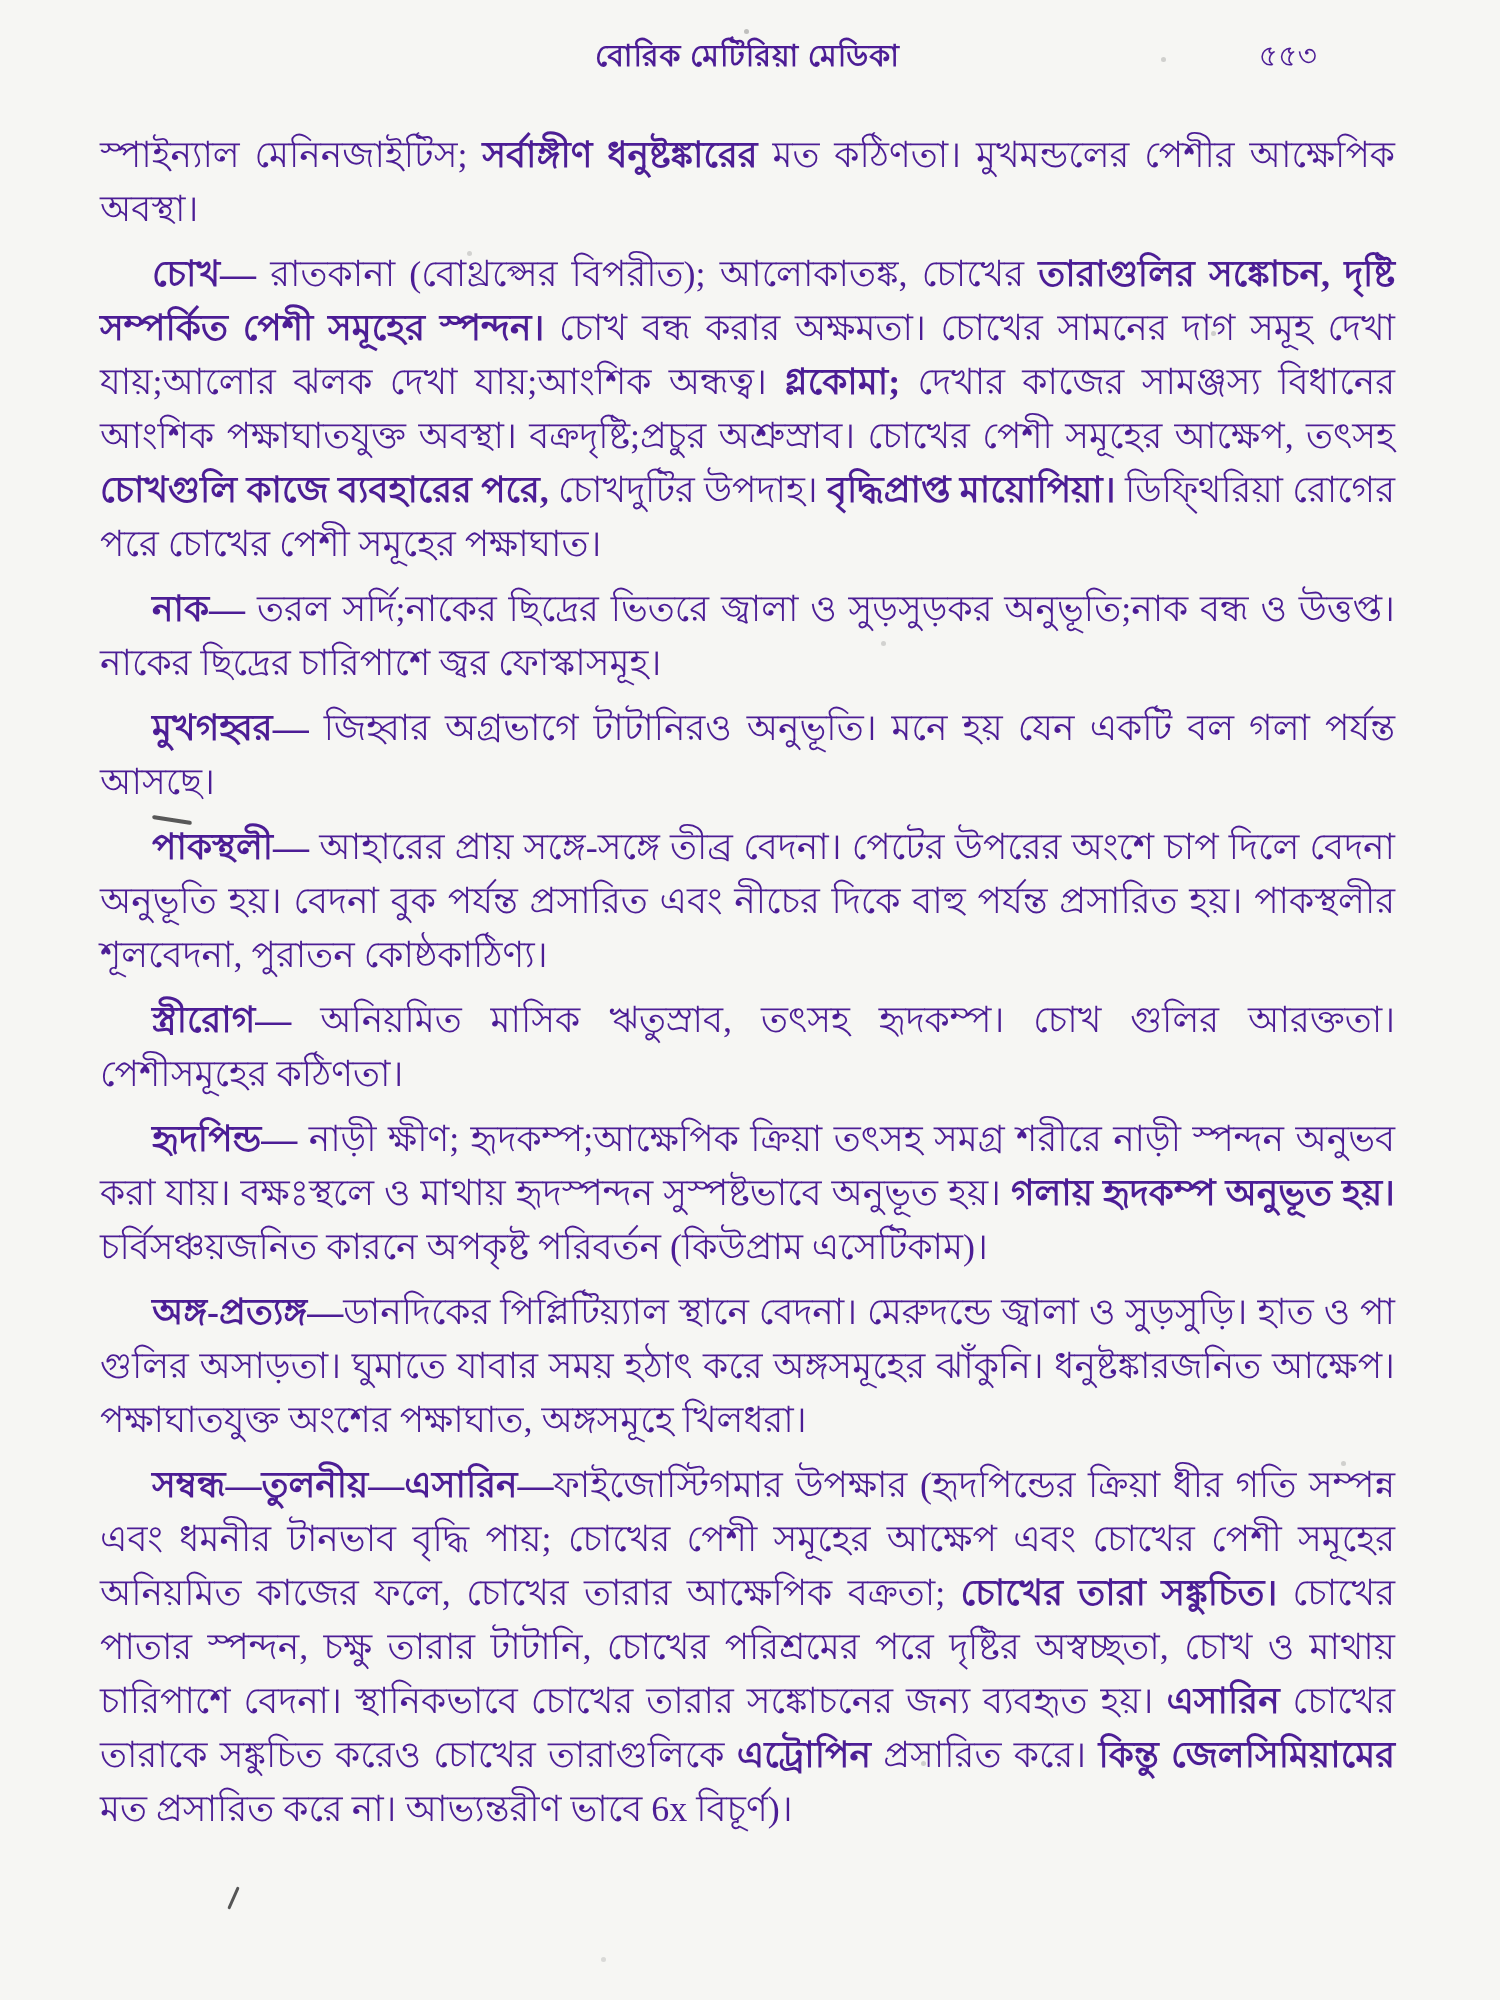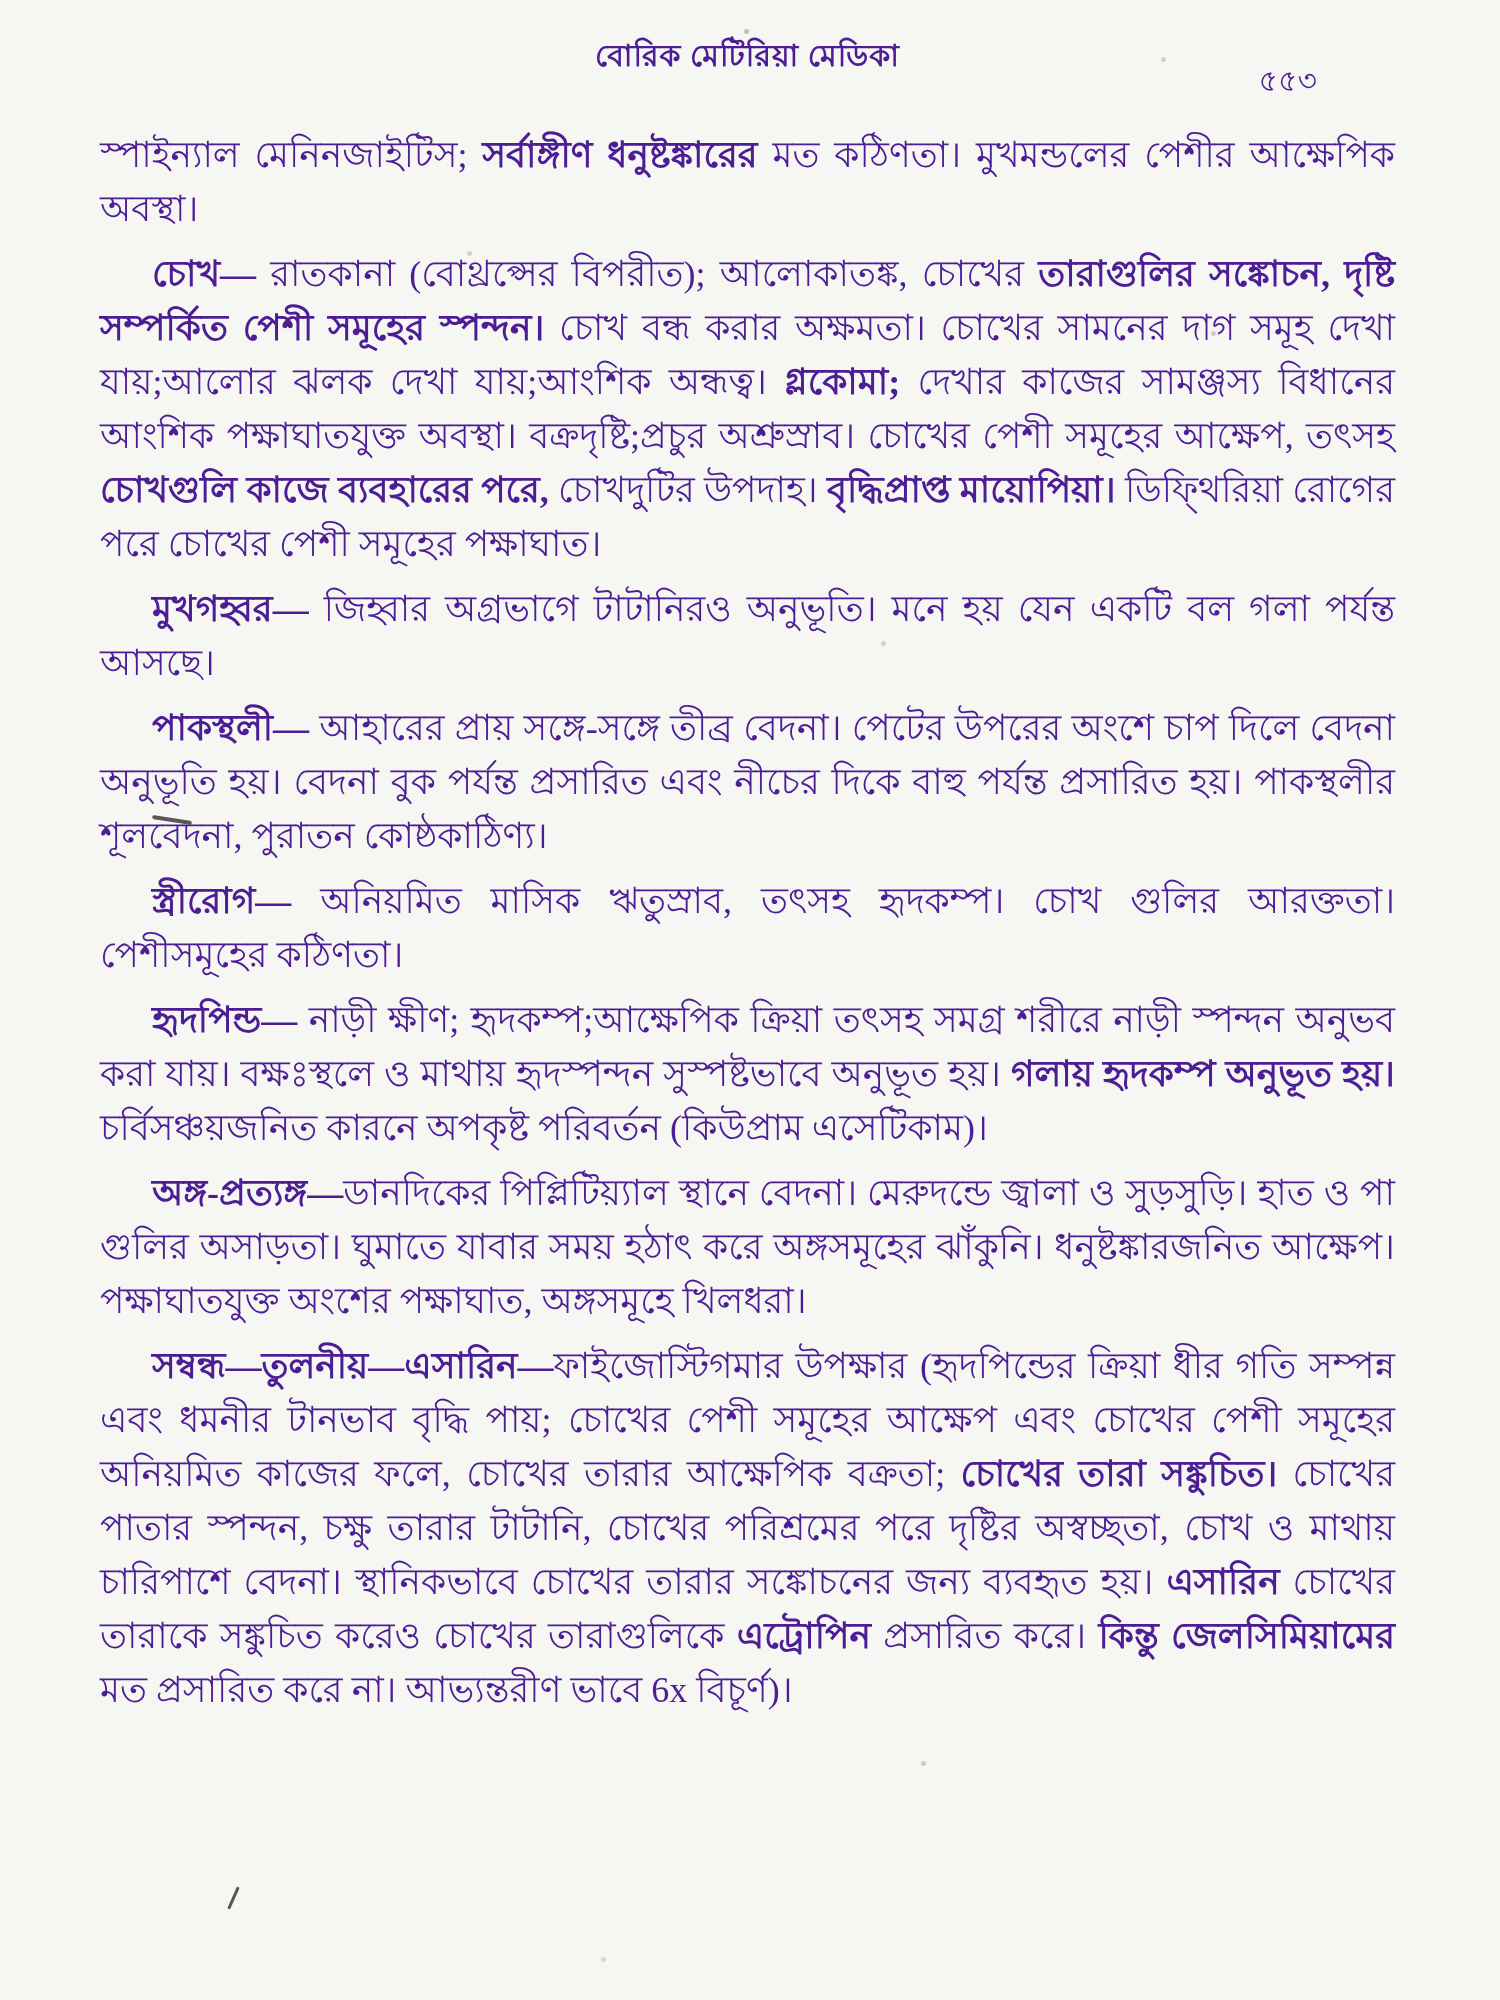--- a/index.html
+++ b/index.html
@@ -32,21 +32,20 @@
     display: block;
     text-align: center;
     font-weight: bold;
     letter-spacing: 1px;
   }
   .page-number {
     position: absolute;
     right: 78px;
     top: 0;
     font-weight: normal;
-    margin-top: 25px;
   }
   .body-text {
     margin-top: 38px;
     font-size: 36px;
     line-height: 54px;
     text-align: justify;
   }
   .para {
     margin: 0 0 11px 0;
     text-indent: 52px;
@@ -108,20 +107,21 @@
 
   <div class="content">
     <div class="running-header">
       <span class="book-title">বোরিক মেটিরিয়া মেডিকা</span>
       <span class="page-number">৫৫৩</span>
     </div>
 
     <div class="body-text">
         <p class="para no-indent"><span>স্পাইন্যাল মেনিনজাইটিস; </span><span class="b">সর্বাঙ্গীণ ধনুষ্টঙ্কারের</span><span> মত কঠিণতা। মুখমন্ডলের পেশীর আক্ষেপিক অবস্থা।</span></p>
         <p class="para"><span class="b">চোখ—</span><span> রাতকানা (বোথ্রপ্সের বিপরীত); আলোকাতঙ্ক, চোখের </span><span class="b">তারাগুলির সঙ্কোচন,</span><span> </span><span class="b">দৃষ্টি সম্পর্কিত পেশী সমূহের স্পন্দন।</span><span> চোখ বন্ধ করার অক্ষমতা। চোখের সামনের দাগ সমূহ দেখা যায়;আলোর ঝলক দেখা যায়;আংশিক অন্ধত্ব। </span><span class="b">গ্লকোমা;</span><span> দেখার কাজের সামঞ্জস্য বিধানের আংশিক পক্ষাঘাতযুক্ত অবস্থা। বক্রদৃষ্টি;প্রচুর অশ্রুস্রাব। চোখের পেশী সমূহের আক্ষেপ, তৎসহ </span><span class="b">চোখগুলি কাজে ব্যবহারের পরে,</span><span> চোখদুটির উপদাহ। </span><span class="b">বৃদ্ধিপ্রাপ্ত মায়োপিয়া।</span><span> ডিফ্থিরিয়া রোগের পরে চোখের পেশী সমূহের পক্ষাঘাত।</span></p>
+        <p class="para"><span class="b">নাক—</span><span> তরল সর্দি;নাকের ছিদ্রের ভিতরে জ্বালা ও সুড়সুড়কর অনুভূতি;নাক বন্ধ ও উত্তপ্ত। নাকের ছিদ্রের চারিপাশে জ্বর ফোস্কাসমূহ।</span></p>
         <p class="para"><span class="b">মুখগহ্বর—</span><span> জিহ্বার অগ্রভাগে টাটানিরও অনুভূতি। মনে হয় যেন একটি বল গলা পর্যন্ত আসছে।</span></p>
         <p class="para"><span class="b">পাকস্থলী—</span><span> আহারের প্রায় সঙ্গে-সঙ্গে তীব্র বেদনা। পেটের উপরের অংশে চাপ দিলে বেদনা অনুভূতি হয়। বেদনা বুক পর্যন্ত প্রসারিত এবং নীচের দিকে বাহু পর্যন্ত প্রসারিত হয়। পাকস্থলীর শূলবেদনা, পুরাতন কোষ্ঠকাঠিণ্য।</span></p>
         <p class="para"><span class="b">স্ত্রীরোগ—</span><span> অনিয়মিত মাসিক ঋতুস্রাব, তৎসহ হৃদকম্প। চোখ গুলির আরক্ততা। পেশীসমূহের কঠিণতা।</span></p>
         <p class="para"><span class="b">হৃদপিন্ড—</span><span> নাড়ী ক্ষীণ; হৃদকম্প;আক্ষেপিক ক্রিয়া তৎসহ সমগ্র শরীরে নাড়ী স্পন্দন অনুভব করা যায়। বক্ষঃস্থলে ও মাথায় হৃদস্পন্দন সুস্পষ্টভাবে অনুভূত হয়। </span><span class="b">গলায় হৃদকম্প অনুভূত হয়।</span><span> চর্বিসঞ্চয়জনিত কারনে অপকৃষ্ট পরিবর্তন (কিউপ্রাম এসেটিকাম)।</span></p>
         <p class="para"><span class="b">অঙ্গ-প্রত্যঙ্গ—</span><span>ডানদিকের পিপ্লিটিয়্যাল স্থানে বেদনা। মেরুদন্ডে জ্বালা ও সুড়সুড়ি। হাত ও পা গুলির অসাড়তা। ঘুমাতে যাবার সময় হঠাৎ করে অঙ্গসমূহের ঝাঁকুনি। ধনুষ্টঙ্কারজনিত আক্ষেপ। পক্ষাঘাতযুক্ত অংশের পক্ষাঘাত, অঙ্গসমূহে খিলধরা।</span></p>
         <p class="para"><span class="b">সম্বন্ধ—তুলনীয়—এসারিন—</span><span>ফাইজোস্টিগমার উপক্ষার (হৃদপিন্ডের ক্রিয়া ধীর গতি সম্পন্ন এবং ধমনীর টানভাব বৃদ্ধি পায়; চোখের পেশী সমূহের আক্ষেপ এবং চোখের পেশী সমূহের অনিয়মিত কাজের ফলে, চোখের তারার আক্ষেপিক বক্রতা; </span><span class="b">চোখের তারা সঙ্কুচিত।</span><span> চোখের পাতার স্পন্দন, চক্ষু তারার টাটানি, চোখের পরিশ্রমের পরে দৃষ্টির অস্বচ্ছতা, চোখ ও মাথায় চারিপাশে বেদনা। স্থানিকভাবে চোখের তারার সঙ্কোচনের জন্য ব্যবহৃত হয়। </span><span class="b">এসারিন</span><span> চোখের তারাকে সঙ্কুচিত করেও চোখের তারাগুলিকে </span><span class="b">এট্রোপিন</span><span> প্রসারিত করে। </span><span class="b">কিন্তু জেলসিমিয়ামের</span><span> মত প্রসারিত করে না। আভ্যন্তরীণ ভাবে 6x বিচূর্ণ)।</span></p>
       </div>
   </div>
 
   <div class="pen-dash"></div>

